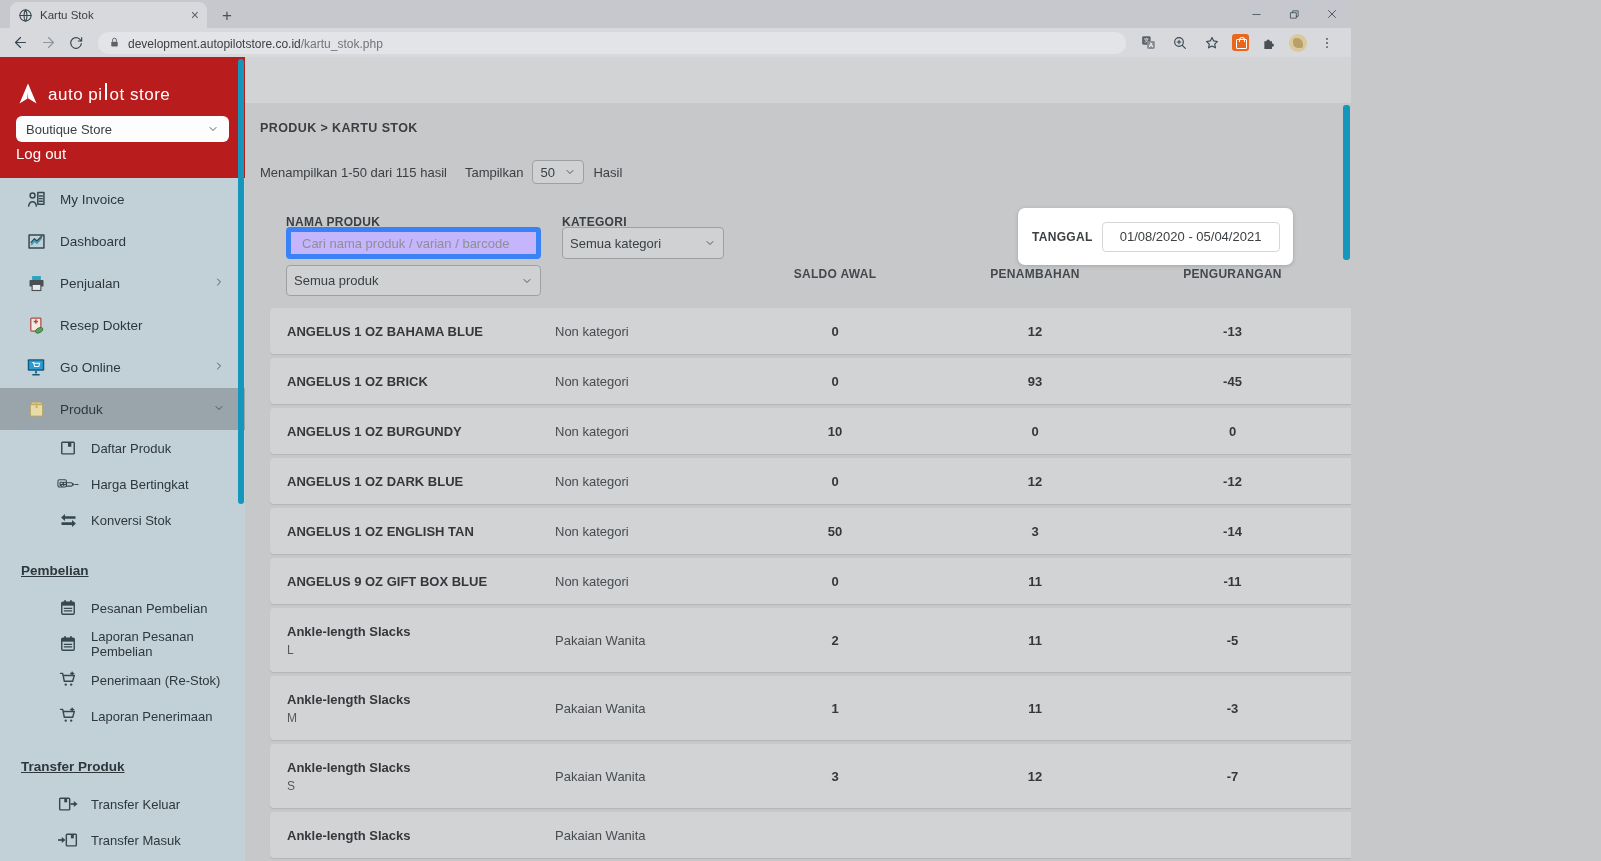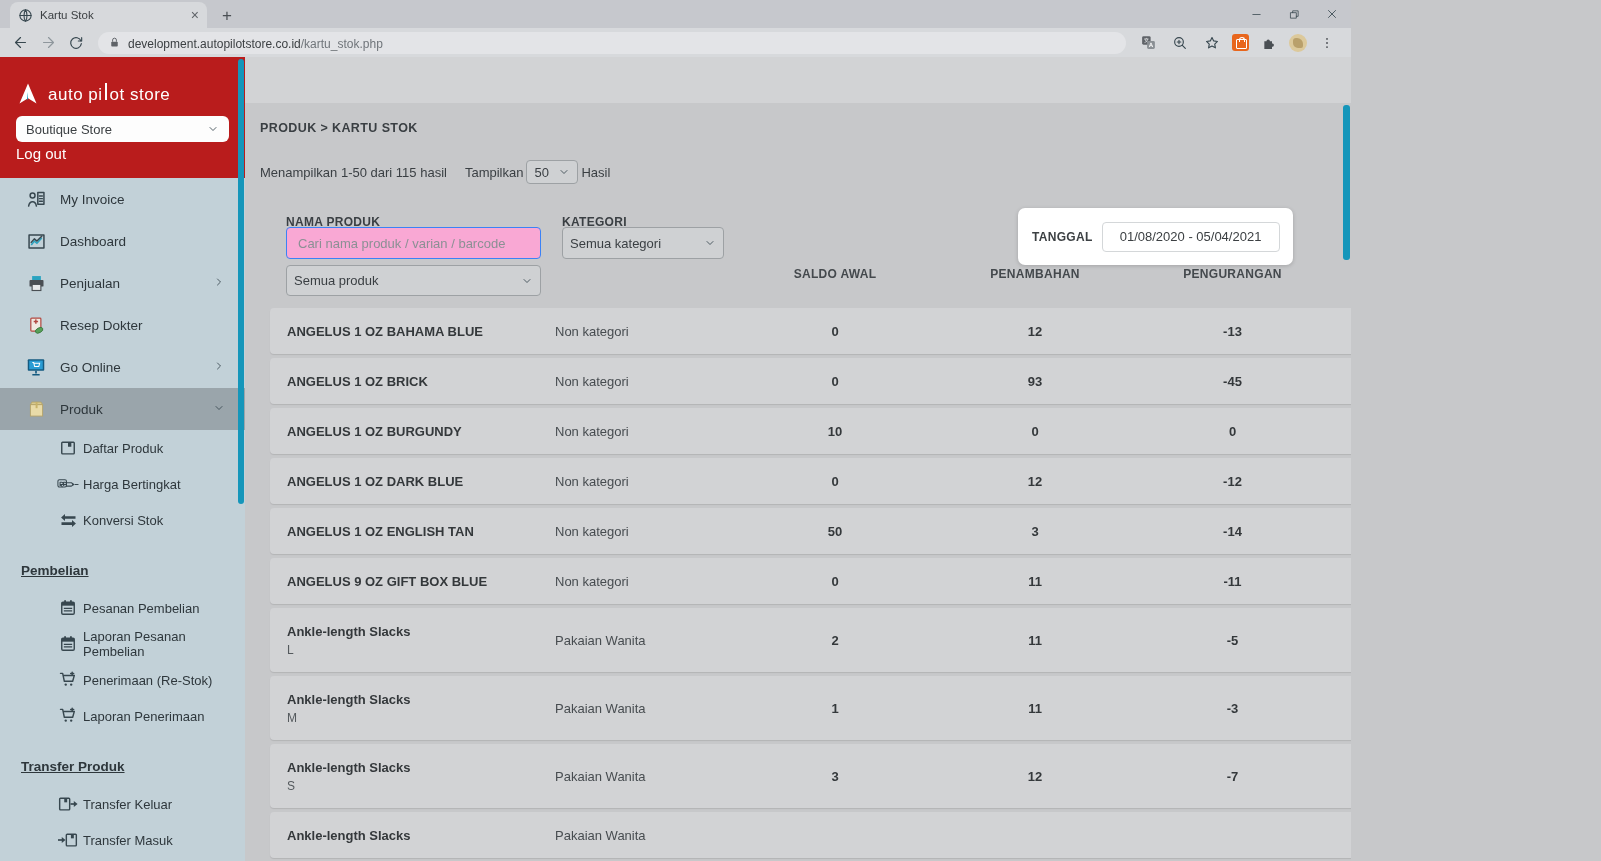--- a/index.html
+++ b/index.html
@@ -40,49 +40,49 @@
   .sidebar { width:245px; height:804px; background:#c2d1d8; position:relative; flex:none; overflow:hidden; }
   .sb-head { height:121px; background:#b91c1c; padding:24px 16px 0 16px; }
   .logo { display:flex; align-items:center; gap:8px; color:#fff; font-size:17px; letter-spacing:.5px; height:26px; }
   .logo-bar { display:inline-block; width:2px; height:17px; background:#fff; margin:0 2.5px; }
   .store-select { margin-top:9px; height:26px; background:#fdfdfd; border-radius:6px; display:flex;
     align-items:center; padding:0 10px; font-size:13px; color:#3c4043; justify-content:space-between; }
   .logout { margin-top:3px; color:#fff; font-size:15px; }
   .sb-menu { position:absolute; top:121px; left:0; right:0; }
   .sb-item { height:42px; display:flex; align-items:center; padding-left:25px; gap:13px; font-size:13.5px;
     color:#2e373c; position:relative; cursor:pointer; }
-  .sb-item.sub { height:36px; padding-left:57px; gap:4px; font-size:13px; }
+  .sb-item.sub { height:36px; padding-left:57px; gap:12px; font-size:13px; }
   .sb-item.active { background:#9aa5ab; }
   .sb-icon { width:22px; height:22px; display:flex; align-items:center; justify-content:center; flex:none; }
   .sb-chev { position:absolute; right:18px; top:50%; transform:translateY(-50%); width:14px; height:14px; }
   .sb-section { margin-top:18px; margin-bottom:6px; height:28px; display:flex; align-items:center; padding-left:21px; }
   .sb-section-label { font-size:13.5px; font-weight:bold; color:#2e373c; text-decoration:underline; }
   .sb-scrollbar { position:absolute; right:1px; top:2px; width:6px; height:445px; background:#1596ba; border-radius:3px; }
 
   
   .main { flex:1; position:relative; height:804px; background:#c7c8ca; overflow:hidden; }
   .topstrip { position:absolute; left:0; top:0; right:0; height:46px; background:#d2d3d5; }
   .breadcrumb { position:absolute; left:15px; top:64px; font-size:12.5px; font-weight:bold;
     letter-spacing:.4px; color:#3a3f43; }
   .export-btn { position:absolute; left:1235px; top:60px; width:80px; height:25px; background:#1596ba;
     color:#fff; border:none; border-radius:4px; font-size:12px; font-family:inherit; cursor:pointer; }
   .results-row { position:absolute; left:15px; top:103px; display:flex; align-items:center; gap:18px;
     font-size:13px; color:#3a3f43; }
   .fake-select { background:#cfd1d3; border:1px solid #9da1a4; border-radius:4px; display:inline-flex;
     align-items:center; justify-content:space-between; padding:0 7px; gap:8px; color:#3a3f43; cursor:pointer; }
   .pp-select { width:52px; height:24px; font-size:13px; }
-  .perpage { display:flex; align-items:center; gap:3px; }
+  .perpage { display:flex; align-items:center; gap:9px; }
   .pager { position:absolute; left:1218px; top:102px; display:flex; align-items:center; gap:17px;
     font-size:13px; color:#3a3f43; }
   .pg-select { width:42px; height:25px; font-size:13px; background:#d2d3d5; }
   .pager a { color:#3a3f43; text-decoration:none; cursor:pointer; }
 
   .filter-label { position:absolute; font-size:12px; font-weight:bold; letter-spacing:.3px; color:#3a3f43; }
-  .search-input { position:absolute; left:41px; top:170px; width:255px; height:32px; border:1px solid #3b82f6;
-    border-radius:4px; background:#f9a8d4; padding:0 11px; font-size:13px; color:#3a3f43; font-family:inherit; }
+  .search-input { position:absolute; left:41px; top:170px; width:255px; height:32px; border:5px solid #3b82f6;
+    border-radius:4px; background:#c4b5fd; padding:0 11px; font-size:13px; color:#3a3f43; font-family:inherit; }
   .search-input::placeholder { color:#8b9094; }
   .sel-produk { position:absolute; left:41px; top:208px; width:255px; height:31px; font-size:13px; }
   .sel-kategori { position:absolute; left:317px; top:170px; width:162px; height:32px; font-size:13px; }
 
   .tanggal-box { position:absolute; left:773px; top:151px; width:275px; height:57px; background:#ffffff;
     border-radius:7px; display:flex; align-items:center; padding-left:14px; gap:9px;
     box-shadow:0 1px 4px rgba(0,0,0,.18); }
   .tanggal-label { font-size:12px; font-weight:bold; letter-spacing:.3px; color:#3c4043; }
   .tanggal-input { width:178px; height:30px; border:1px solid #d4d7d9; border-radius:4px; background:#fff;
     font-size:13px; color:#3c4043; text-align:center; font-family:inherit; }

